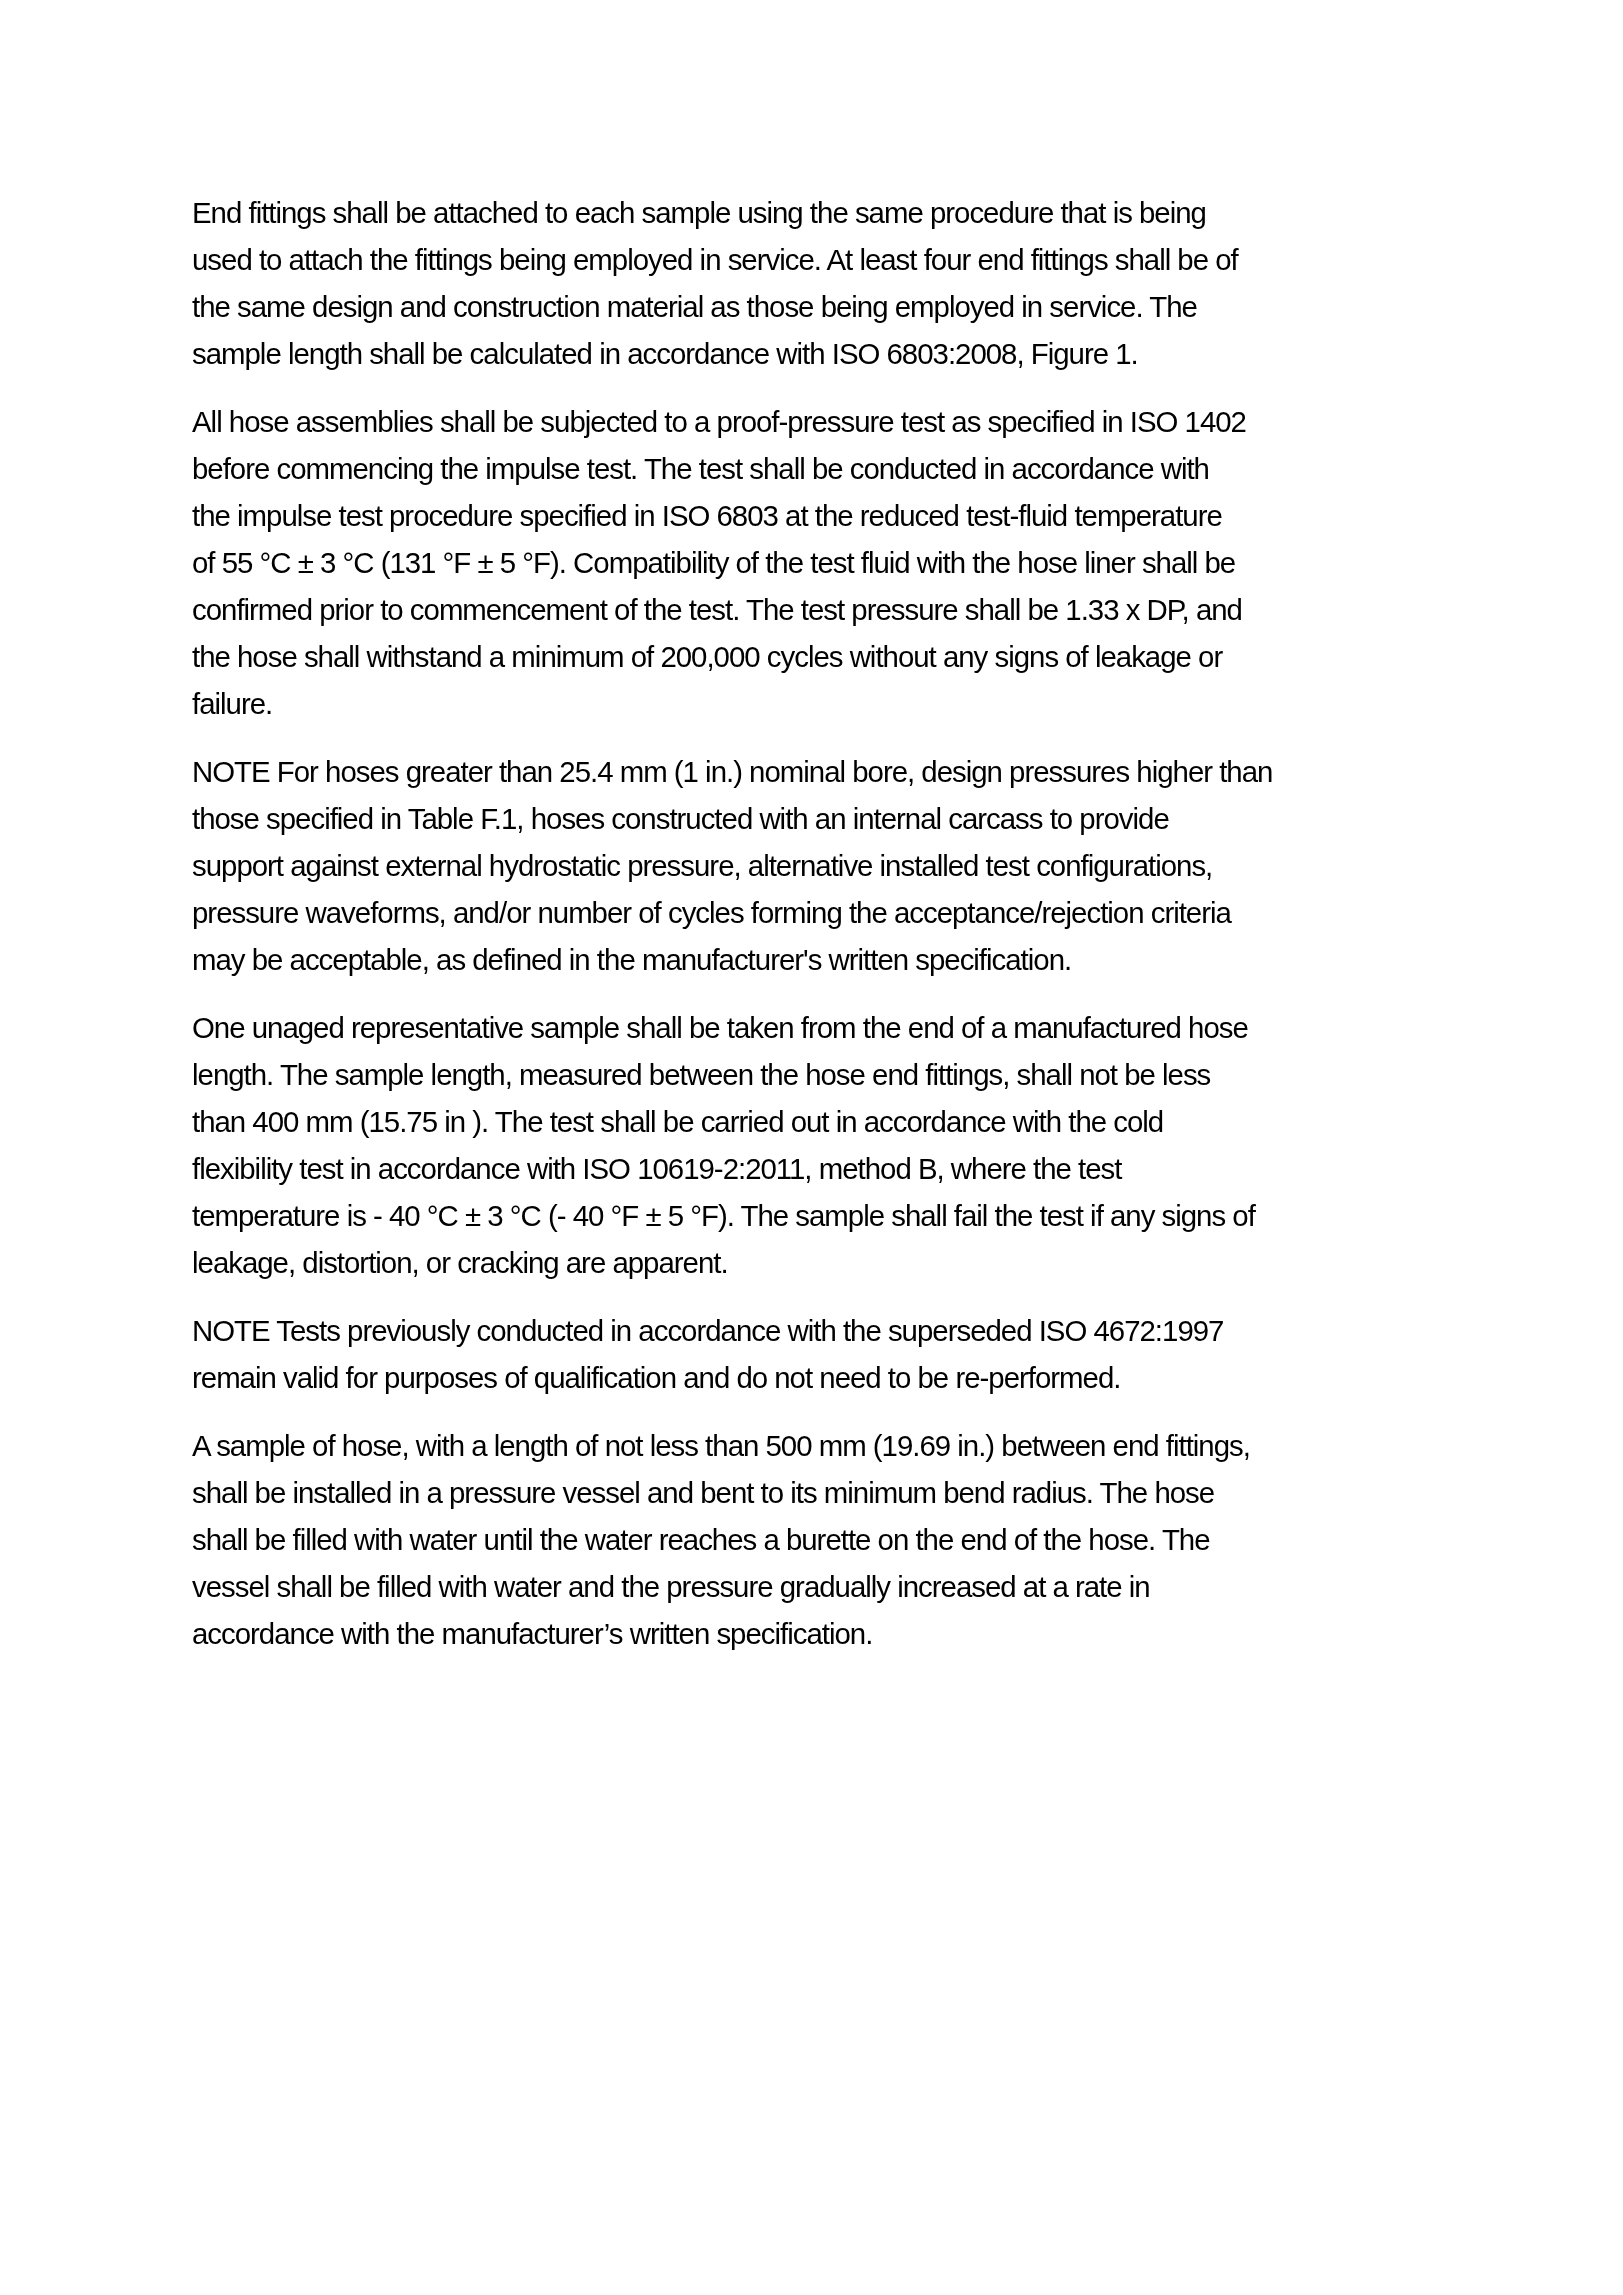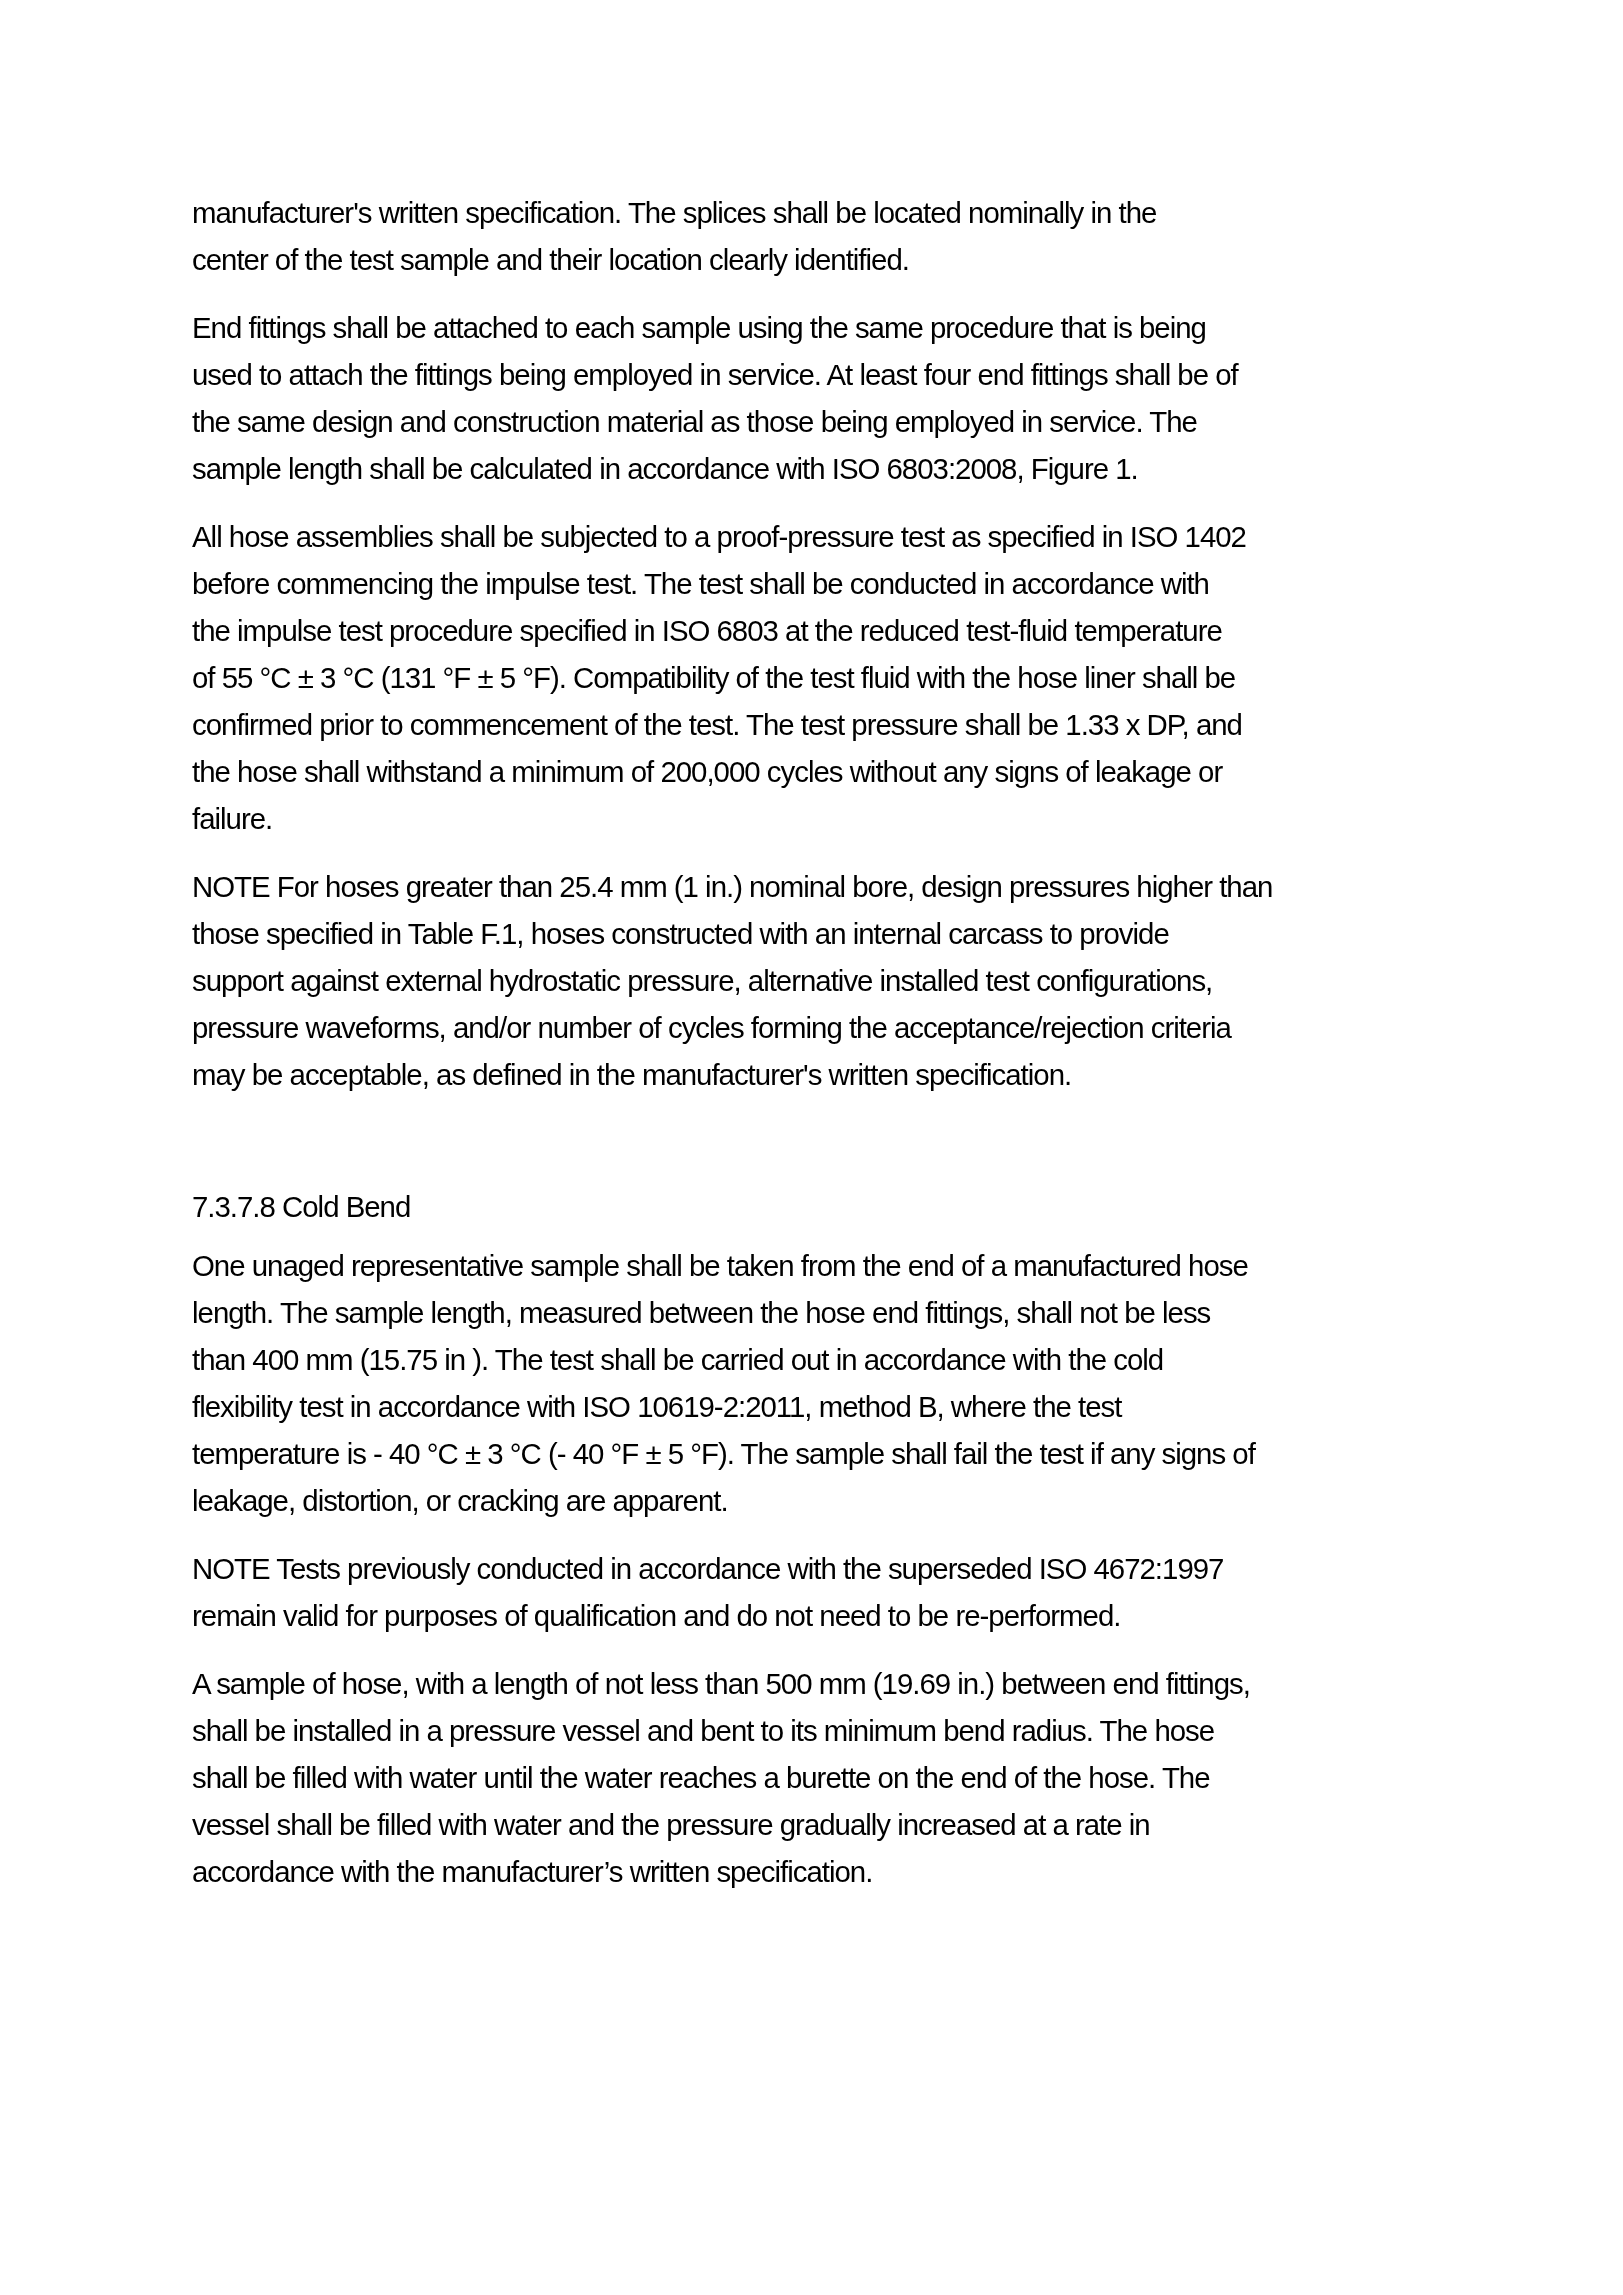--- a/index.html
+++ b/index.html
@@ -32,39 +32,36 @@
     white-space: pre;          
   }
   .para { margin: 0 0 21px 0; }
   .heading { margin: 85px 0 11.8px 0; }
 </style>
 </head>
 <body>
 
 <div class="page">
   <div class="content">
-    <p class="para">manufacturer's written specification. The splices shall be located nominally in the
-center of the test sample and their location clearly identified.</p>
     <p class="para">End fittings shall be attached to each sample using the same procedure that is being
 used to attach the fittings being employed in service. At least four end fittings shall be of
 the same design and construction material as those being employed in service. The
 sample length shall be calculated in accordance with ISO 6803:2008, Figure 1.</p>
     <p class="para">All hose assemblies shall be subjected to a proof-pressure test as specified in ISO 1402
 before commencing the impulse test. The test shall be conducted in accordance with
 the impulse test procedure specified in ISO 6803 at the reduced test-fluid temperature
 of 55 °C ± 3 °C (131 °F ± 5 °F). Compatibility of the test fluid with the hose liner shall be
 confirmed prior to commencement of the test. The test pressure shall be 1.33 x DP, and
 the hose shall withstand a minimum of 200,000 cycles without any signs of leakage or
 failure.</p>
     <p class="para">NOTE For hoses greater than 25.4 mm (1 in.) nominal bore, design pressures higher than
 those specified in Table F.1, hoses constructed with an internal carcass to provide
 support against external hydrostatic pressure, alternative installed test configurations,
 pressure waveforms, and/or number of cycles forming the acceptance/rejection criteria
 may be acceptable, as defined in the manufacturer's written specification.</p>
-    <h2 class="heading">7.3.7.8 Cold Bend</h2>
     <p class="para">One unaged representative sample shall be taken from the end of a manufactured hose
 length. The sample length, measured between the hose end fittings, shall not be less
 than 400 mm (15.75 in ). The test shall be carried out in accordance with the cold
 flexibility test in accordance with ISO 10619-2:2011, method B, where the test
 temperature is - 40 °C ± 3 °C (- 40 °F ± 5 °F). The sample shall fail the test if any signs of
 leakage, distortion, or cracking are apparent.</p>
     <p class="para">NOTE Tests previously conducted in accordance with the superseded ISO 4672:1997
 remain valid for purposes of qualification and do not need to be re-performed.</p>
     <p class="para">A sample of hose, with a length of not less than 500 mm (19.69 in.) between end fittings,
 shall be installed in a pressure vessel and bent to its minimum bend radius. The hose

